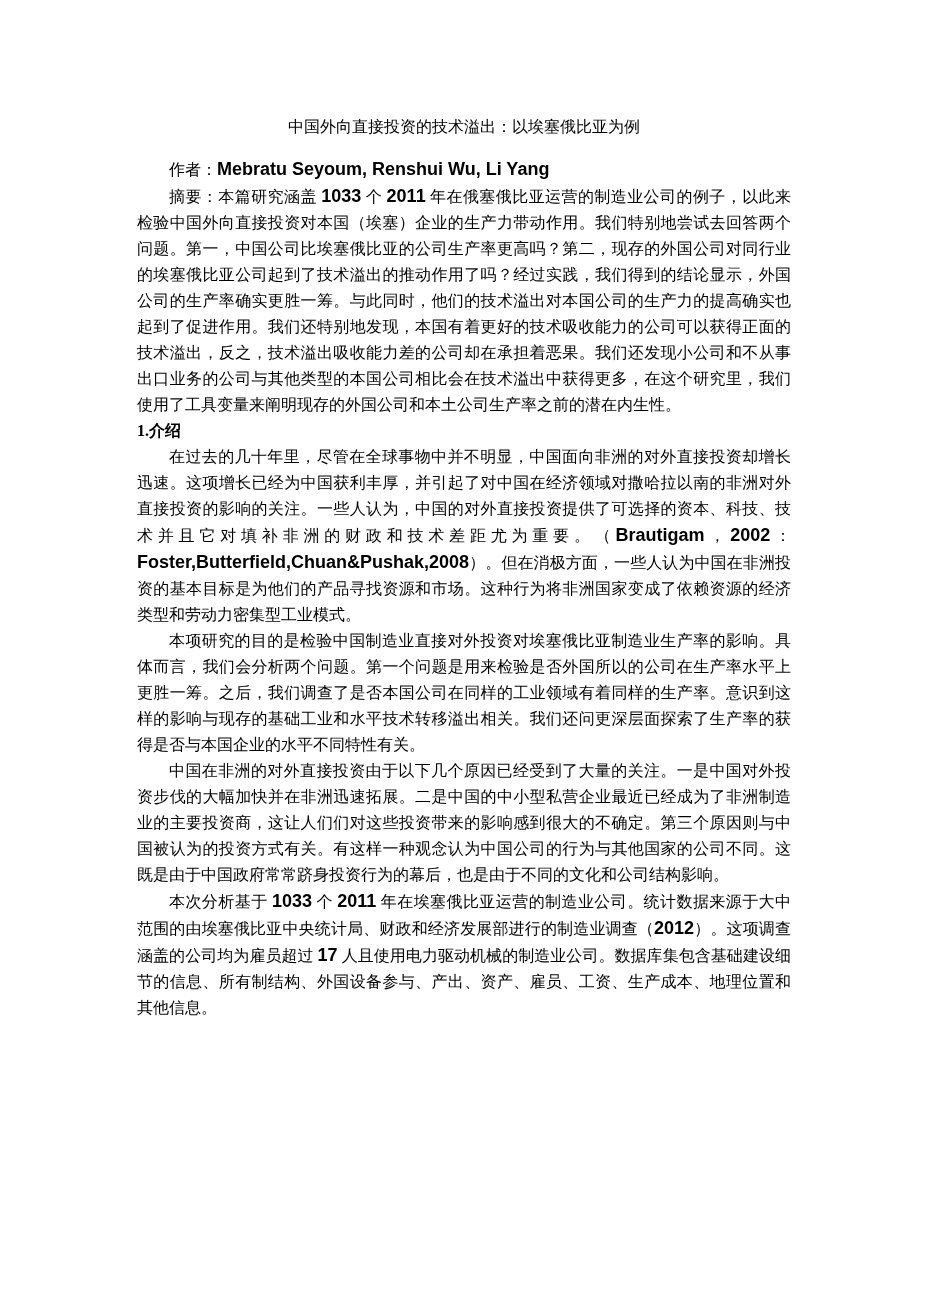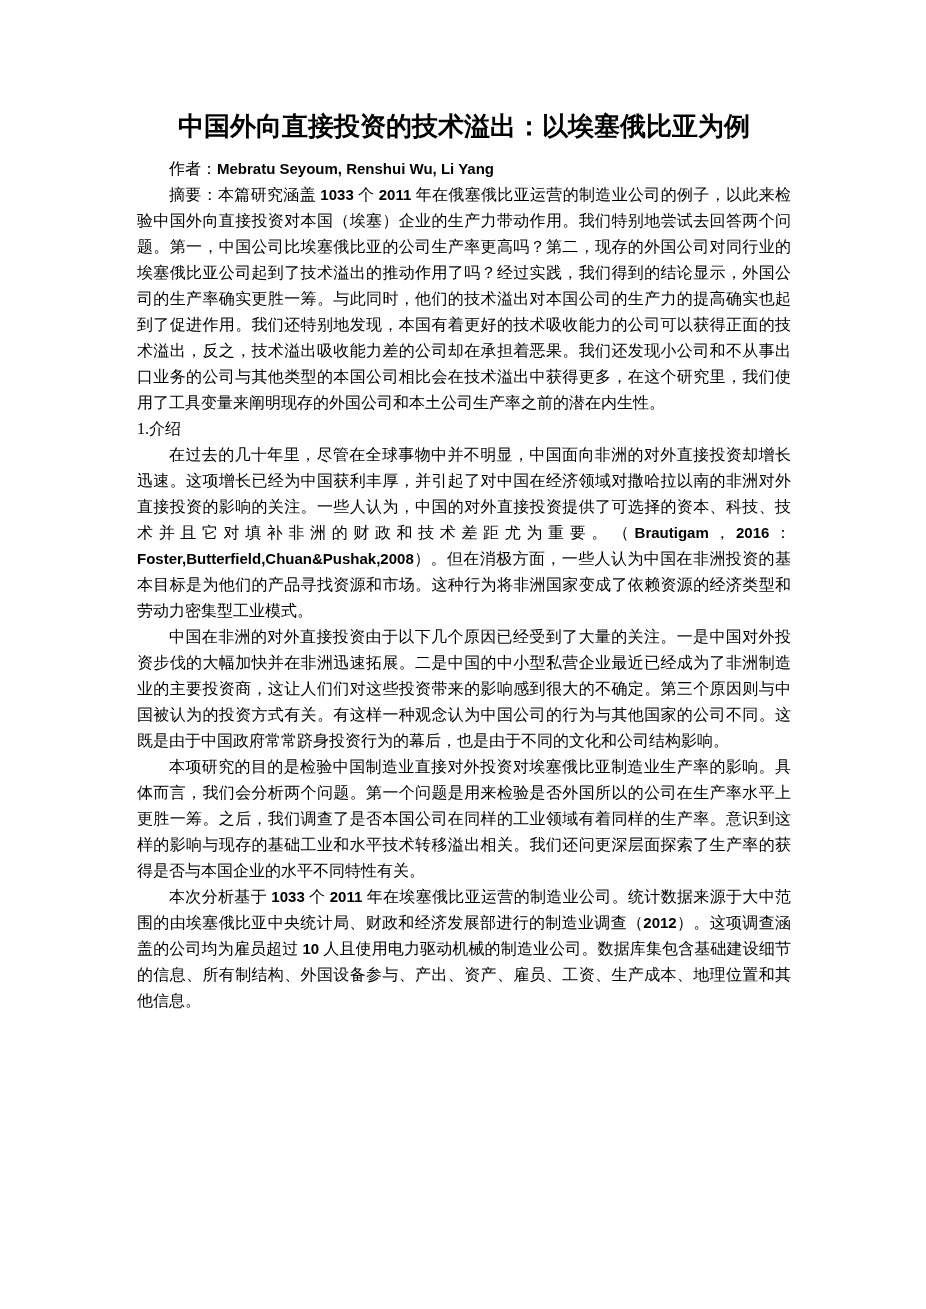--- a/index.html
+++ b/index.html
@@ -10,49 +10,50 @@
   .page {
     width: 926px;
     min-height: 1309px;
     background: #ffffff;
     box-sizing: border-box;
     padding: 112px 135px 60px 137px;
     color: #000000;
     font-family: "Liberation Serif", "DejaVu Serif", serif;
   }
   .title {
-    font-size: 26px;
-    font-weight: bold;
+    font-size: 16px;
+    font-weight: normal;
     text-align: center;
     margin: 0 0 14px 0;
     line-height: 30px;
   }
   .body {
     font-size: 16px;
     line-height: 26px;
     text-align: justify;
     margin: 0;
   }
   .indent {
     text-indent: 2em;
   }
   .heading {
     text-indent: 0;
+    font-weight: bold;
   }
   .latin {
     font-family: "Liberation Sans", "DejaVu Sans", sans-serif;
     font-weight: bold;
-    font-size: 15px;
+    font-size: 18px;
   }
 </style>
 </head>
 <body>
 
 <div class="page">
   <h1 class="title">中国外向直接投资的技术溢出：以埃塞俄比亚为例</h1>
   <p class="body indent">作者：<span class="latin">Mebratu Seyoum, Renshui Wu, Li Yang</span></p>
   <p class="body indent">摘要：本篇研究涵盖 <span class="latin">1033</span> 个 <span class="latin">2011</span> 年在俄塞俄比亚运营的制造业公司的例子，以此来检验中国外向直接投资对本国（埃塞）企业的生产力带动作用。我们特别地尝试去回答两个问题。第一，中国公司比埃塞俄比亚的公司生产率更高吗？第二，现存的外国公司对同行业的埃塞俄比亚公司起到了技术溢出的推动作用了吗？经过实践，我们得到的结论显示，外国公司的生产率确实更胜一筹。与此同时，他们的技术溢出对本国公司的生产力的提高确实也起到了促进作用。我们还特别地发现，本国有着更好的技术吸收能力的公司可以获得正面的技术溢出，反之，技术溢出吸收能力差的公司却在承担着恶果。我们还发现小公司和不从事出口业务的公司与其他类型的本国公司相比会在技术溢出中获得更多，在这个研究里，我们使用了工具变量来阐明现存的外国公司和本土公司生产率之前的潜在内生性。</p>
   <p class="body heading">1.介绍</p>
-  <p class="body indent">在过去的几十年里，尽管在全球事物中并不明显，中国面向非洲的对外直接投资却增长迅速。这项增长已经为中国获利丰厚，并引起了对中国在经济领域对撒哈拉以南的非洲对外直接投资的影响的关注。一些人认为，中国的对外直接投资提供了可选择的资本、科技、技术并且它对填补非洲的财政和技术差距尤为重要。（<span class="latin">Brautigam</span>，<span class="latin">2016</span>：<span class="latin">Foster,Butterfield,Chuan&amp;Pushak,2008</span>）。但在消极方面，一些人认为中国在非洲投资的基本目标是为他们的产品寻找资源和市场。这种行为将非洲国家变成了依赖资源的经济类型和劳动力密集型工业模式。</p>
+  <p class="body indent">在过去的几十年里，尽管在全球事物中并不明显，中国面向非洲的对外直接投资却增长迅速。这项增长已经为中国获利丰厚，并引起了对中国在经济领域对撒哈拉以南的非洲对外直接投资的影响的关注。一些人认为，中国的对外直接投资提供了可选择的资本、科技、技术并且它对填补非洲的财政和技术差距尤为重要。（<span class="latin">Brautigam</span>，<span class="latin">2002</span>：<span class="latin">Foster,Butterfield,Chuan&amp;Pushak,2008</span>）。但在消极方面，一些人认为中国在非洲投资的基本目标是为他们的产品寻找资源和市场。这种行为将非洲国家变成了依赖资源的经济类型和劳动力密集型工业模式。</p>
+  <p class="body indent">本项研究的目的是检验中国制造业直接对外投资对埃塞俄比亚制造业生产率的影响。具体而言，我们会分析两个问题。第一个问题是用来检验是否外国所以的公司在生产率水平上更胜一筹。之后，我们调查了是否本国公司在同样的工业领域有着同样的生产率。意识到这样的影响与现存的基础工业和水平技术转移溢出相关。我们还问更深层面探索了生产率的获得是否与本国企业的水平不同特性有关。</p>
   <p class="body indent">中国在非洲的对外直接投资由于以下几个原因已经受到了大量的关注。一是中国对外投资步伐的大幅加快并在非洲迅速拓展。二是中国的中小型私营企业最近已经成为了非洲制造业的主要投资商，这让人们们对这些投资带来的影响感到很大的不确定。第三个原因则与中国被认为的投资方式有关。有这样一种观念认为中国公司的行为与其他国家的公司不同。这既是由于中国政府常常跻身投资行为的幕后，也是由于不同的文化和公司结构影响。</p>
-  <p class="body indent">本项研究的目的是检验中国制造业直接对外投资对埃塞俄比亚制造业生产率的影响。具体而言，我们会分析两个问题。第一个问题是用来检验是否外国所以的公司在生产率水平上更胜一筹。之后，我们调查了是否本国公司在同样的工业领域有着同样的生产率。意识到这样的影响与现存的基础工业和水平技术转移溢出相关。我们还问更深层面探索了生产率的获得是否与本国企业的水平不同特性有关。</p>
-  <p class="body indent">本次分析基于 <span class="latin">1033</span> 个 <span class="latin">2011</span> 年在埃塞俄比亚运营的制造业公司。统计数据来源于大中范围的由埃塞俄比亚中央统计局、财政和经济发展部进行的制造业调查（<span class="latin">2012</span>）。这项调查涵盖的公司均为雇员超过 <span class="latin">10</span> 人且使用电力驱动机械的制造业公司。数据库集包含基础建设细节的信息、所有制结构、外国设备参与、产出、资产、雇员、工资、生产成本、地理位置和其他信息。</p>
+  <p class="body indent">本次分析基于 <span class="latin">1033</span> 个 <span class="latin">2011</span> 年在埃塞俄比亚运营的制造业公司。统计数据来源于大中范围的由埃塞俄比亚中央统计局、财政和经济发展部进行的制造业调查（<span class="latin">2012</span>）。这项调查涵盖的公司均为雇员超过 <span class="latin">17</span> 人且使用电力驱动机械的制造业公司。数据库集包含基础建设细节的信息、所有制结构、外国设备参与、产出、资产、雇员、工资、生产成本、地理位置和其他信息。</p>
 </div>
 
 </body></html>

